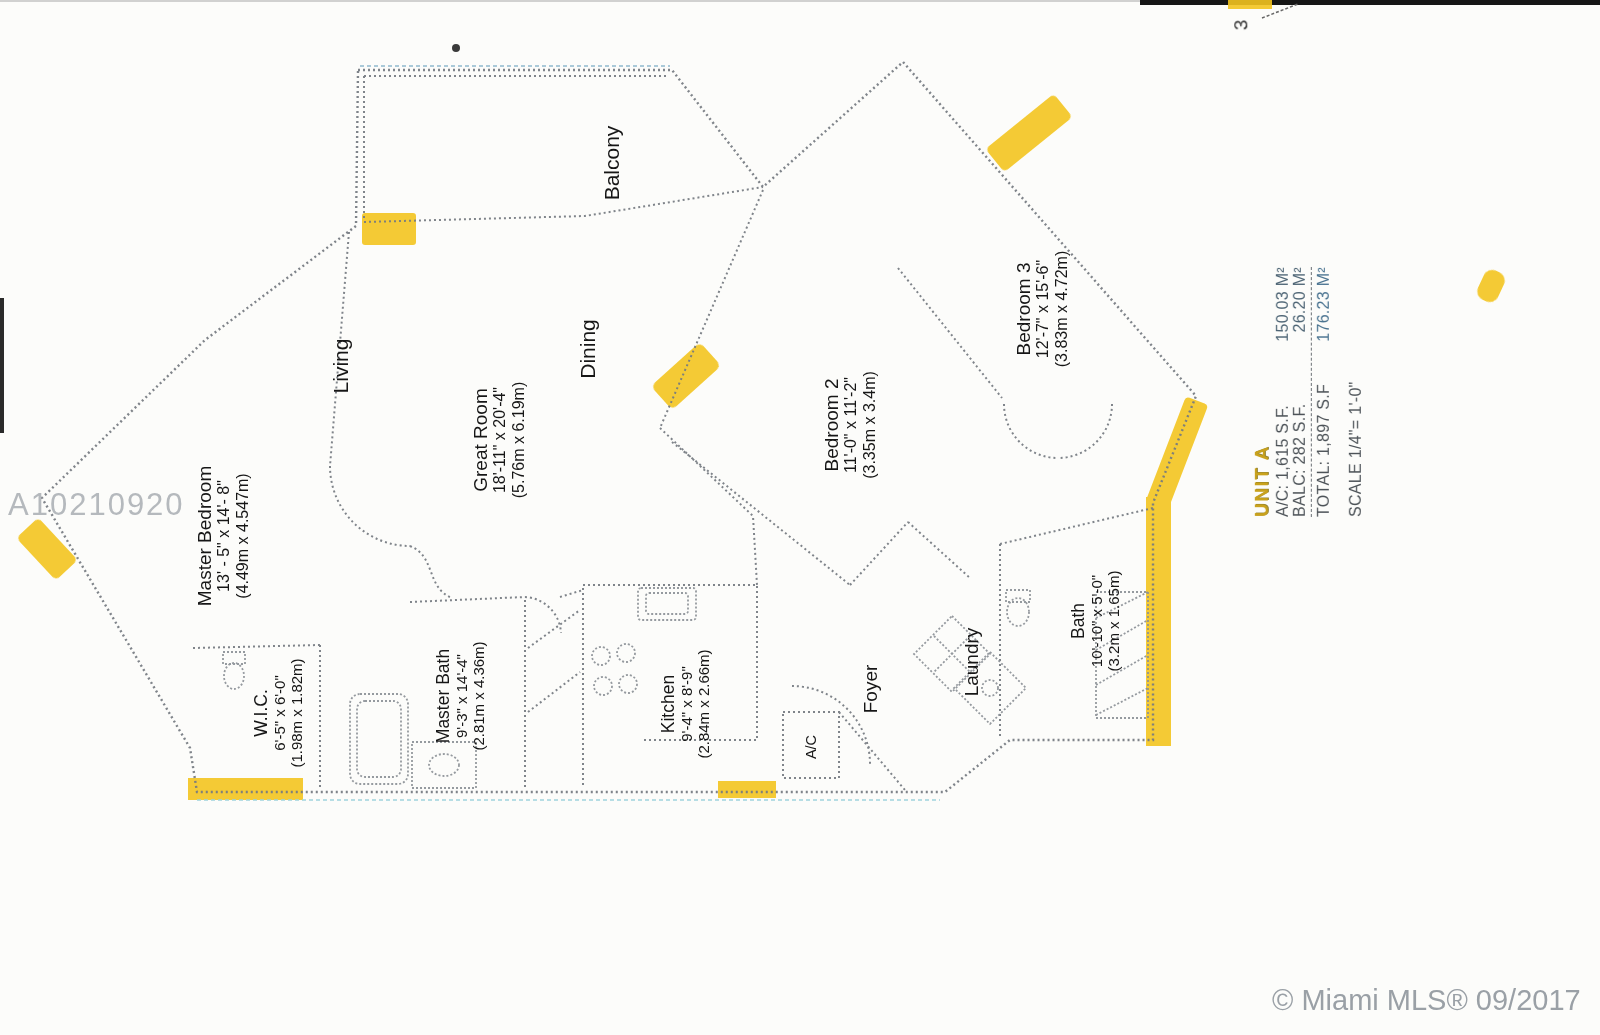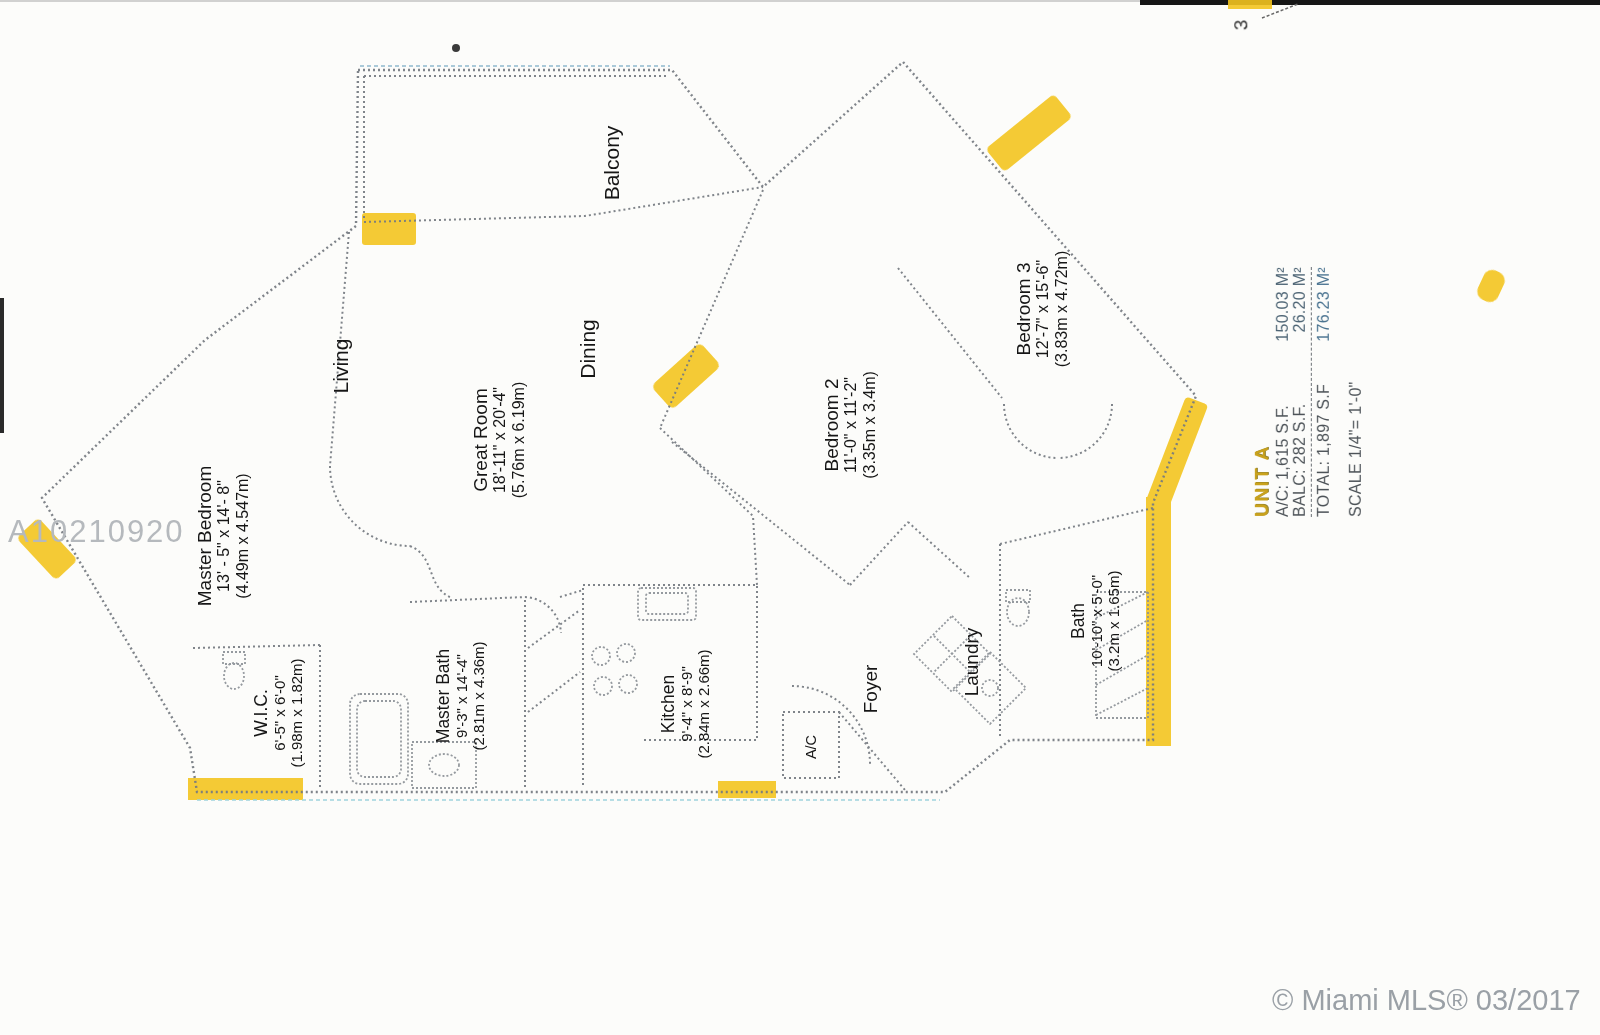--- a/index.html
+++ b/index.html
@@ -8,21 +8,21 @@
   svg.plan{position:absolute;left:0;top:0;z-index:1;}
   .room{position:absolute;z-index:3;text-align:center;white-space:nowrap;
         transform:translate(-50%,-50%) rotate(-90deg);line-height:1.13;color:#161616;}
   .rname{font-size:19px;}
   .rdims,.rmet{font-size:16px;}
   .big .rname{font-size:21px;}
   .small .rname{font-size:17.5px;}
   .small .rdims,.small .rmet{font-size:15px;}
   .tiny .rname{font-size:14.5px;}
   .watermark{position:absolute;left:8px;top:487px;z-index:2;font-size:31px;
-        letter-spacing:2px;color:#b5b9bd;margin-top:27px;}
+        letter-spacing:2px;color:#b5b9bd;}
   .copyright{position:absolute;left:1272px;top:984px;z-index:2;font-size:29px;color:#9aa0a6;}
   .corner-digit{position:absolute;left:1236px;top:14px;z-index:2;font-size:19px;color:#333;
         transform:rotate(-90deg);}
   .info-panel{position:absolute;left:1308px;top:392px;width:250px;z-index:3;
         transform:translate(-50%,-50%) rotate(-90deg);
         font-size:16px;color:#4d5358;letter-spacing:.3px;}
   .unit-line{font-size:19px;font-weight:bold;color:#c9a21d;letter-spacing:1.5px;
         text-shadow:.6px .6px 0 #8a7a26;margin-bottom:1px;}
   .info-row{display:flex;justify-content:space-between;line-height:1.07;}
   .info-row .m2{color:#4e6575;}
@@ -202,15 +202,15 @@
     </div>
     <div class="info-row total-row">
       <span>TOTAL: 1,897 S.F</span>
       <span class="m2">176.23 M²</span>
     </div>
     <div class="scale-line">SCALE 1/4"= 1'-0"</div>
   </div>
 
   <div class="watermark">A10210920</div>
   <div class="corner-digit">3</div>
-  <div class="copyright">© Miami MLS® 03/2017</div>
+  <div class="copyright">© Miami MLS® 09/2017</div>
 
 </div>
 
 </body></html>

